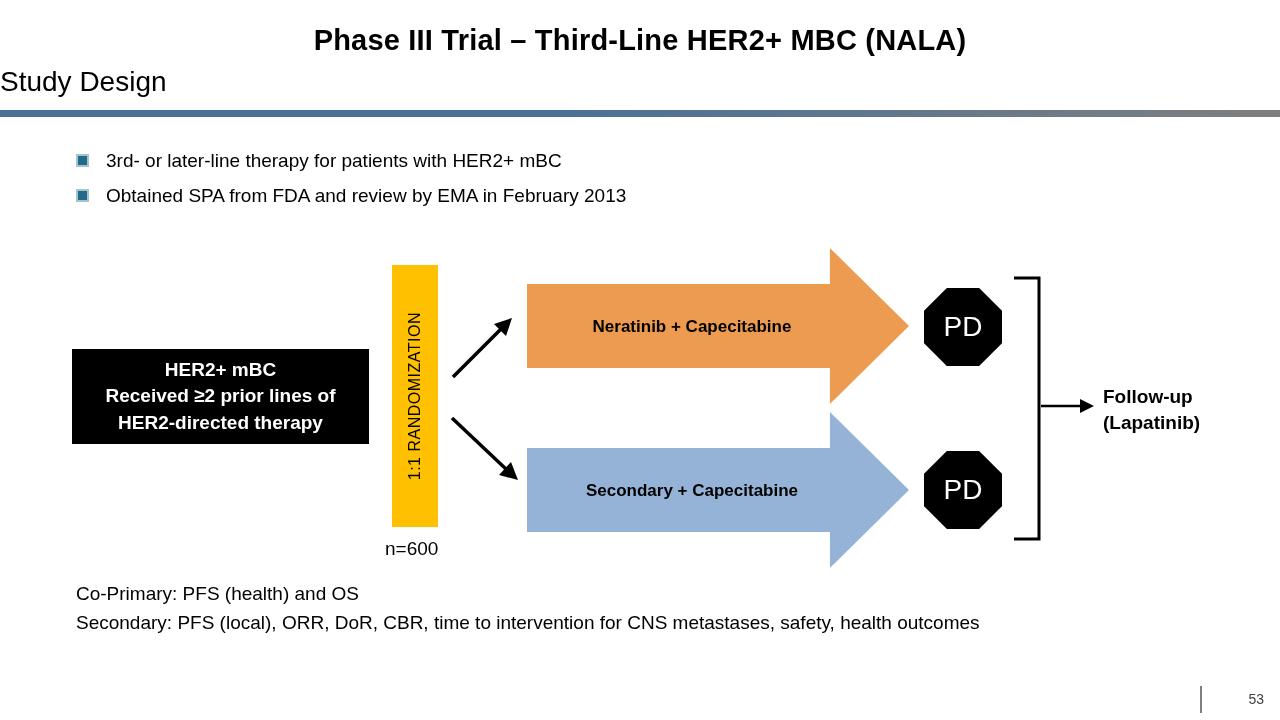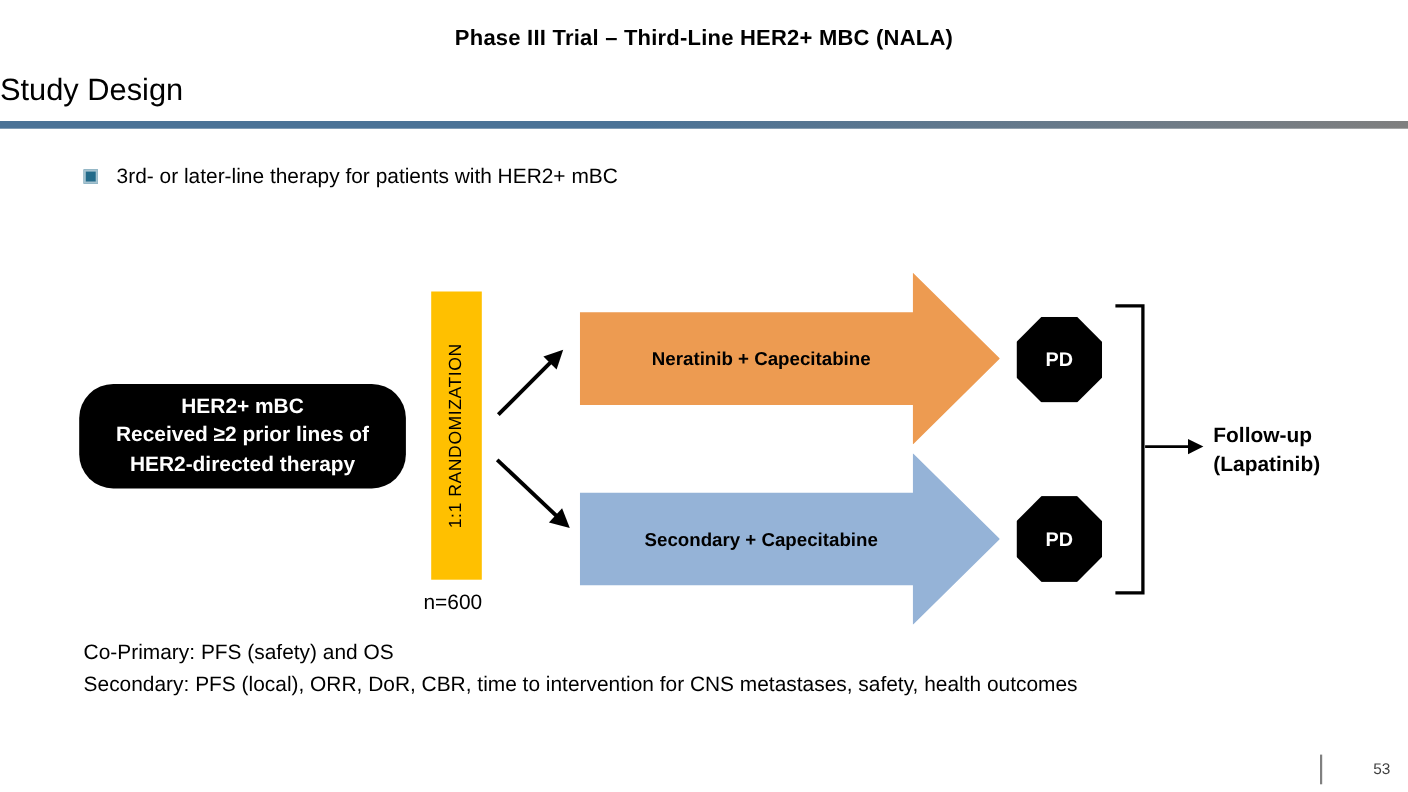--- a/index.html
+++ b/index.html
@@ -4,21 +4,21 @@
 <style>
   * { margin:0; padding:0; box-sizing:border-box; }
   html,body { width:1280px; height:720px; overflow:hidden; background:#fff; }
   .slide {
     position:relative; width:1280px; height:720px; background:#ffffff;
     font-family:"Liberation Sans", sans-serif; color:#000;
   }
   
   .title-line1 {
     position:absolute; top:24px; left:0; width:1280px; text-align:center;
-    font-size:20px; font-weight:bold; letter-spacing:0.2px;
+    font-size:29px; font-weight:bold; letter-spacing:0.2px;
   }
   .title-line2 {
     position:absolute; top:66px; left:0; width:1280px; text-align:left;
     font-size:28px; font-weight:normal;
   }
   .header-rule {
     position:absolute; top:110px; left:0; width:1280px; height:7px;
     background:linear-gradient(to right, #4A7296 0%, #4A7296 45%, #7F7F7F 100%);
   }
   
@@ -28,21 +28,20 @@
     flex:0 0 auto; width:13px; height:13px; margin:5px 17px 0 0;
     background:#236B8A; border:2px solid #A6C3D0;
   }
   .bullet-text { font-size:19px; line-height:23px; }
   
   .patient-box {
     position:absolute; left:72px; top:349px; width:297px; height:95px;
     background:#000; color:#fff; font-weight:bold; font-size:19px; line-height:1.4;
     display:flex; flex-direction:column; align-items:center; justify-content:center;
     text-align:center;
-    border-radius:31px;
   }
   .rand-box {
     position:absolute; left:392px; top:265px; width:46px; height:262px;
     background:#FFC000; display:flex; align-items:center; justify-content:center;
   }
   .rand-label {
     writing-mode:vertical-rl; transform:rotate(180deg);
     font-size:16px; letter-spacing:0.5px; white-space:nowrap; color:#000;
   }
   .n-label { position:absolute; left:385px; top:538px; font-size:19px; }
@@ -55,21 +54,21 @@
   .arm-label {
     position:absolute; left:527px; width:330px; height:85px;
     display:flex; align-items:center; justify-content:center;
     font-size:17px; font-weight:bold; text-align:center;
   }
   .arm1-label { top:284px; }
   .arm2-label { top:448px; }
   .octagon {
     position:absolute; width:78px; height:78px; background:#000; color:#fff;
     display:flex; align-items:center; justify-content:center;
-    font-size:18px; font-weight:bold;
+    font-size:28px; font-weight:normal;
     clip-path:polygon(29.3% 0, 70.7% 0, 100% 29.3%, 100% 70.7%, 70.7% 100%, 29.3% 100%, 0 70.7%, 0 29.3%);
   }
   .octagon-top { left:924px; top:288px; }
   .octagon-bottom { left:924px; top:451px; }
   .followup {
     position:absolute; left:1103px; top:384px;
     font-size:19px; font-weight:bold; line-height:26px;
   }
   .connector-layer { position:absolute; left:0; top:0; pointer-events:none; }
   
@@ -85,20 +84,24 @@
 <div class="slide">
 
   <div class="title-line1">Phase III Trial – Third-Line HER2+ MBC (NALA)</div>
   <div class="title-line2">Study Design</div>
   <div class="header-rule"></div>
 
   <div class="bullets">
     <div class="bullet-row">
       <span class="bullet-square"></span>
       <span class="bullet-text">3rd- or later-line therapy for patients with HER2+ mBC</span>
+    </div>
+    <div class="bullet-row">
+      <span class="bullet-square"></span>
+      <span class="bullet-text">Obtained SPA from FDA and review by EMA in February 2013</span>
     </div>
   </div>
 
   <div class="patient-box">
     <div>HER2+ mBC</div>
     <div>Received ≥2 prior lines of</div>
     <div>HER2-directed therapy</div>
   </div>
 
   <div class="rand-box">
@@ -133,20 +136,20 @@
       <polygon points="518,480 499,475 511,462" fill="#000"></polygon>
     </g>
     <path d="M1014 278 H1039 V539 H1014" fill="none" stroke="#000" stroke-width="3"></path>
     <g>
       <line x1="1041" y1="406" x2="1082" y2="406" stroke="#000" stroke-width="2.5"></line>
       <polygon points="1094,406 1080,399 1080,413" fill="#000"></polygon>
     </g>
   </svg>
 
   <div class="objectives">
-    <div>Co-Primary: PFS (safety) and OS</div>
+    <div>Co-Primary: PFS (health) and OS</div>
     <div>Secondary: PFS (local), ORR, DoR, CBR, time to intervention for CNS metastases, safety, health outcomes</div>
   </div>
 
   <div class="footer-bar"></div>
   <div class="page-number">53</div>
 
 </div>
 
 </body></html>

